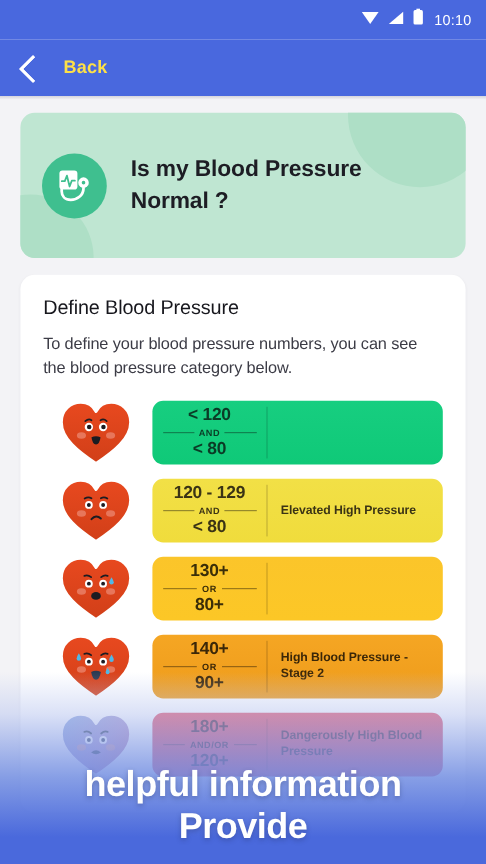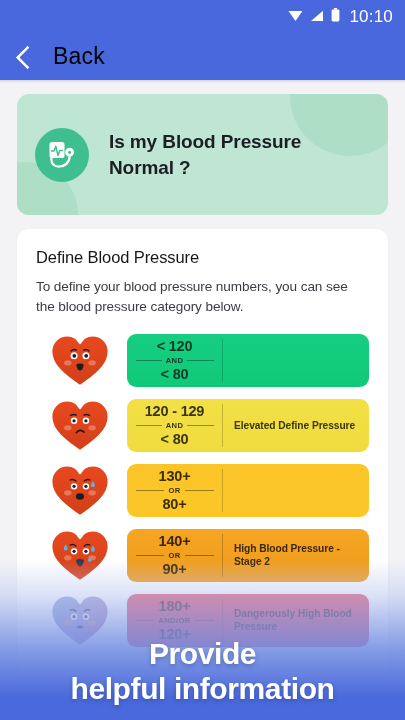--- a/index.html
+++ b/index.html
@@ -12,30 +12,30 @@
   }
   #phone { position:relative; width:405px; height:720px; overflow:hidden; background:#F3F3F6; }
 
   
   .statusbar {
     height:33px; background:#4968DE;
     display:flex; align-items:center; justify-content:flex-end;
     padding-right:12px; gap:7px;
   }
   .sb-icon { display:block; }
-  .sb-time { color:#fff; font-size:17px; letter-spacing:.2px; margin-left:2px; }
+  .sb-time { color:#fff; font-size:12px; letter-spacing:.2px; margin-left:2px; }
 
   
   .appbar {
     height:47px; background:#4968DE;
     display:flex; align-items:center; padding-left:19px; gap:17px;
   }
   .back-chevron { width:17px; height:17px; border-left:3px solid #fff; border-bottom:3px solid #fff;
                   transform:rotate(45deg); border-radius:1px; margin-top:1px; }
-  .back-label { color:#000000; font-size:23px; font-weight:400; letter-spacing:.2px; }
+  .back-label { color:#fde047; font-size:15px; font-weight:700; letter-spacing:.2px; }
 
   .appbar-shadow { height:3px; background:linear-gradient(to bottom, rgba(60,60,90,.17), rgba(60,60,90,0)); }
 
   
   .content { position:relative; padding:8px 17px 0 17px; }
 
   
   .hero {
     position:relative; height:121px; border-radius:12px;
     background:#BFE6D2; overflow:hidden; margin-top:3px;
@@ -210,21 +210,21 @@
          <div class="num">120 - 129</div>
          <div class="conj-line">
            <span class="ln" style="background:#3B3415;opacity:.5"></span>
            <span class="conj">AND</span>
            <span class="ln" style="background:#3B3415;opacity:.5"></span>
          </div>
          <div class="num">&lt; 80</div>
        </div>
        <div class="badge-div" style="background:#3B3415;opacity:.25"></div>
        <div class="badge-right">
-         <div class="cat">Elevated Define Pressure</div>
+         <div class="cat">Elevated High Pressure</div>
        </div>
      </div>
           </div>
           <div class="bp-row">
             <div class="heart-wrap">
               <svg width="62" height="58" viewBox="0 0 230 215">
     <defs>
                   <linearGradient id="g_heart-worried-icon" x1="0" y1="0" x2="0" y2="1">
          <stop offset="0%" stop-color="#E8491F"></stop>
                     <stop offset="100%" stop-color="#D13F18"></stop>
@@ -337,17 +337,17 @@
        </div>
      </div>
           </div>
         </div>
     </div>
 
   </div>
 
   <div class="bottom-fade"></div>
   <div class="promo">
+    <div>helpful information</div>
     <div>Provide</div>
-    <div>helpful information</div>
   </div>
 
 </div>
 
 </body></html>

